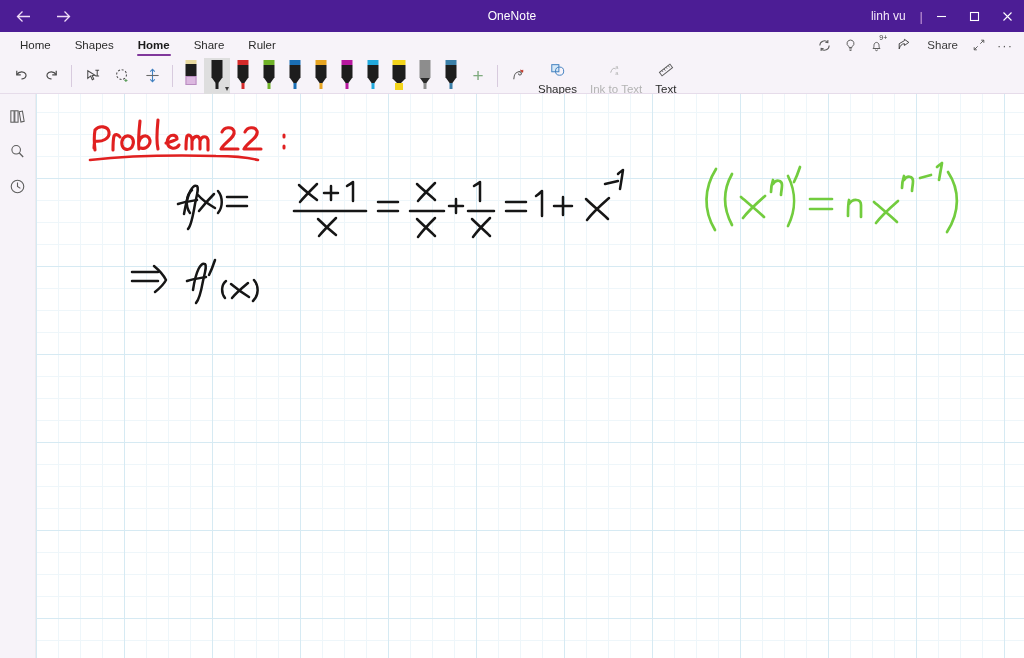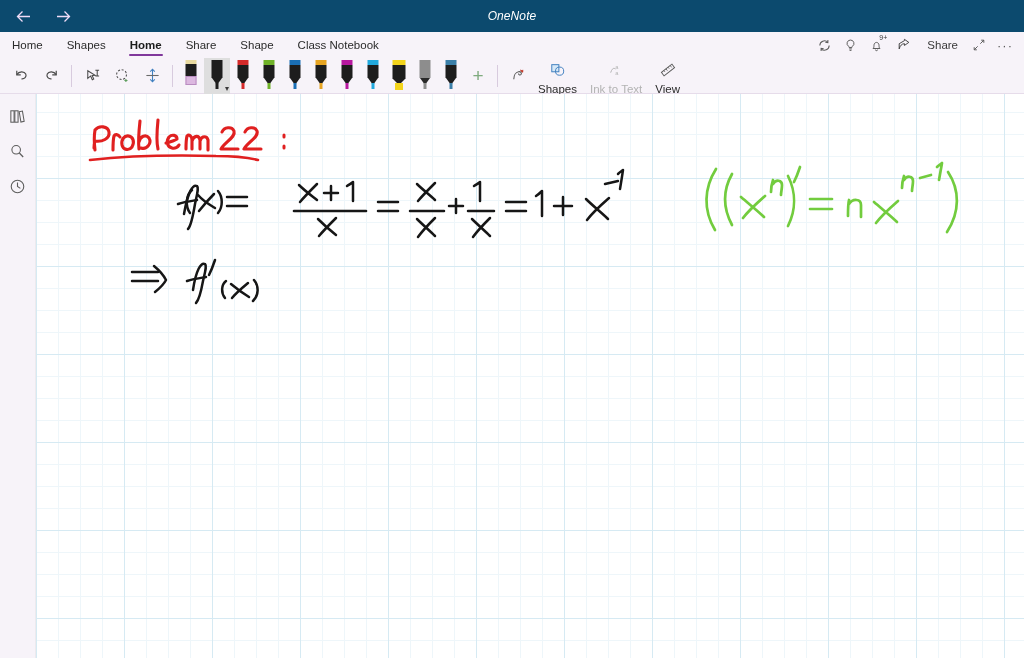--- a/index.html
+++ b/index.html
@@ -6,22 +6,22 @@
   html, body {
     width: 1024px; height: 658px;
     overflow: hidden;
     font-family: "Liberation Sans", sans-serif;
     background: #ffffff;
   }
   #app { width: 1024px; height: 658px; display: flex; flex-direction: column; position: relative; }
 
   
   .titlebar {
-    height: 32px; background: #0c4a6e; flex: 0 0 32px;
-    display: flex; align-items: center; position: relative; color: #fff; font-style: italic;
+    height: 32px; background: #4c1d95; flex: 0 0 32px;
+    display: flex; align-items: center; position: relative; color: #fff;
   }
   .nav-btns { display: flex; align-items: center; padding-left: 6px; gap: 6px; }
   .nav-btn {
     width: 34px; height: 30px; display: flex; align-items: center; justify-content: center;
     color: #f0dcf7; cursor: pointer;
   }
   .nav-btn svg { display: block; }
   .title-center {
     position: absolute; left: 0; right: 0; text-align: center;
     font-size: 12px; color: #ffffff; pointer-events: none; letter-spacing: .1px;
@@ -34,21 +34,21 @@
   .win-btn {
     width: 33px; height: 32px; display: flex; align-items: center; justify-content: center;
     color: #ffffff; cursor: pointer;
   }
 
   
   .ribbon-tabs {
     height: 26px; flex: 0 0 26px; background: #f7f3f9;
     display: flex; align-items: stretch; position: relative;
   }
-  .tabs { display: flex; align-items: stretch; padding-left: 0; }
+  .tabs { display: flex; align-items: stretch; padding-left: 8px; }
   .tab {
     padding: 0 12px; display: flex; align-items: center; font-size: 11.5px;
     color: #2b2b2b; cursor: pointer; position: relative; white-space: nowrap;
   }
   .tab.active { font-weight: bold; color: #1b1b1b; }
   .tab.active::after {
     content: ""; position: absolute; left: 11px; right: 11px; bottom: 2px;
     height: 2px; background: #80379b; border-radius: 1px;
   }
   .ribbon-right { margin-left: auto; display: flex; align-items: center; padding-right: 6px; }
@@ -173,30 +173,48 @@
       </div>
       <div class="nav-btn" title="Forward">
         <svg width="17" height="17" viewBox="0 0 17 17">
             <path d="M9.5 3.5 L14.5 8.5 L9.5 13.5 M14.5 8.5 L2 8.5" fill="none" stroke="currentColor" stroke-width="1.3"></path>
           </svg>
       </div>
     </div>
 
     <div class="title-center">OneNote</div>
 
+    <div class="title-right">
+      <span class="user-name">linh vu</span>
+      <span class="title-sep">|</span>
+      <div class="win-btn">
+        <svg width="11" height="11" viewBox="0 0 11 11">
+            <path d="M1 5.5 H10" stroke="currentColor" stroke-width="1.1" fill="none"></path>
+          </svg>
+      </div>
+      <div class="win-btn">
+        <svg width="11" height="11" viewBox="0 0 11 11">
+            <rect x="1.5" y="1.5" width="8" height="8" stroke="currentColor" stroke-width="1.1" fill="none"></rect>
+          </svg>
+      </div>
+      <div class="win-btn close">
+        <svg width="11" height="11" viewBox="0 0 11 11">
+            <path d="M1.5 1.5 L9.5 9.5 M9.5 1.5 L1.5 9.5" stroke="currentColor" stroke-width="1.1" fill="none"></path>
+          </svg>
+      </div>
+    </div>
   </div>
 
   <div class="ribbon-tabs">
     <div class="tabs">
       <div class="tab">Home</div>
       <div class="tab">Shapes</div>
       <div class="tab active">Home</div>
       <div class="tab">Share</div>
-      <div class="tab">Shape</div>
-      <div class="tab">Class Notebook</div>
+      <div class="tab">Ruler</div>
     </div>
 
     <div class="ribbon-right">
       <div class="ricon" title="Sync">
         <svg width="15" height="15" viewBox="0 0 16 16">
           <path d="M3 8a5 5 0 0 1 8.5-3.5 M13 8a5 5 0 0 1-8.5 3.5" fill="none" stroke="currentColor" stroke-width="1.1"></path>
           <path d="M11.6 2.2 L11.6 5 L8.9 4.6" fill="none" stroke="currentColor" stroke-width="1.1"></path>
           <path d="M4.4 13.8 L4.4 11 L7.1 11.4" fill="none" stroke="currentColor" stroke-width="1.1"></path>
         </svg>
       </div>
@@ -404,21 +422,21 @@
 
     <div class="tool-label">
       <span>
         <svg width="16" height="16" viewBox="0 0 18 18" style="display:block">
           <g transform="rotate(-38 9 9)">
             <rect x="1.5" y="6.6" width="15" height="4.8" fill="none" stroke="#5a5a5a" stroke-width="1.05"></rect>
             <path d="M5 6.6 L5 8.6 M8 6.6 L8 9.2 M11 6.6 L11 8.6 M14 6.6 L14 9.2" stroke="#5a5a5a" stroke-width=".85"></path>
           </g>
         </svg>
       </span>
-      <span>View</span>
+      <span>Text</span>
     </div>
   </div>
 
   <div class="body">
 
     <div class="sidebar">
       <div class="side-btn" title="Notebooks">
         <svg width="19" height="19" viewBox="0 0 20 20">
           <rect x="3" y="4" width="3.4" height="12" fill="none" stroke="currentColor" stroke-width="1.1"></rect>
           <rect x="7.2" y="4" width="3.4" height="12" fill="none" stroke="currentColor" stroke-width="1.1"></rect>

